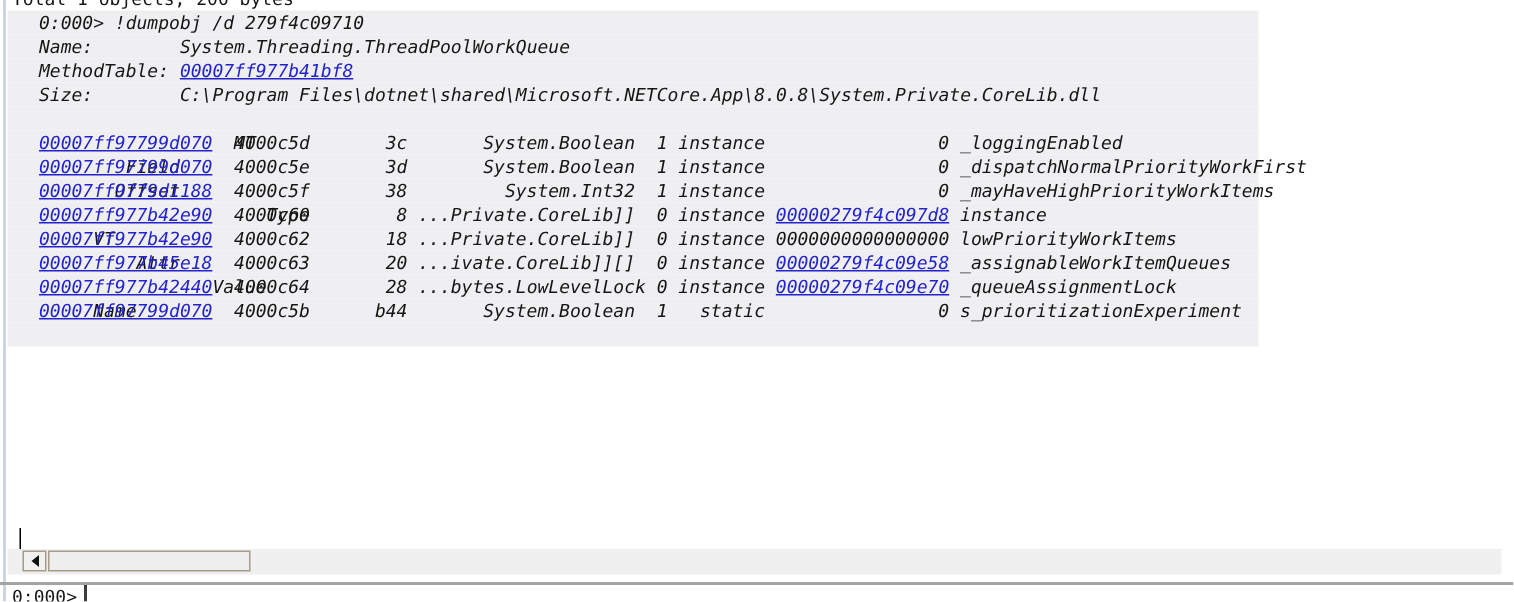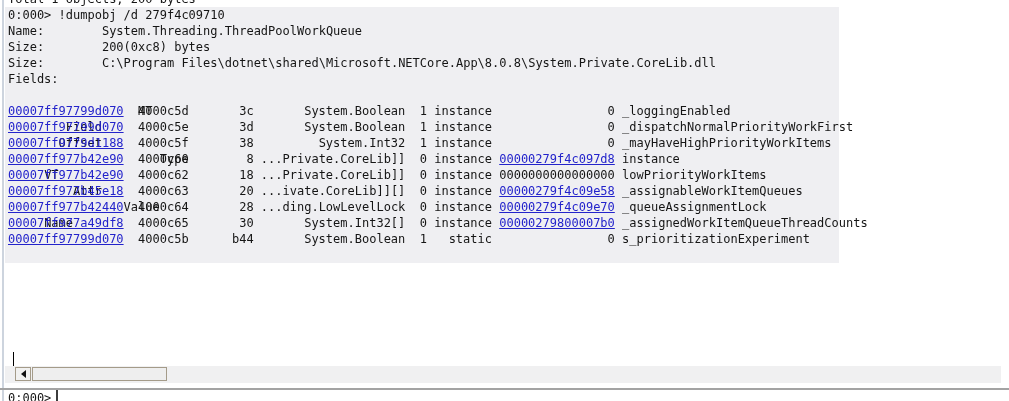--- a/index.html
+++ b/index.html
@@ -5,21 +5,21 @@
   html,body{margin:0;padding:0;}
   body{
     width:1009px;height:401px;overflow:hidden;position:relative;
     background:#ffffff;
     font-family:"DejaVu Sans Mono","Liberation Mono",monospace;
     color:var(--text,#151515);
   }
   #left-border{position:absolute;left:2px;top:0;width:2px;height:401px;background:var(--window_border,#cdd4de);}
   #output{position:absolute;left:8px;top:-9px;font-size:12px;}
   .line{height:16px;line-height:16px;white-space:pre;}
-  .sel{background:var(--selection,#efeff2);margin-left:-3px;padding-left:3px;width:834px;box-sizing:border-box;}
+  .sel{background:var(--selection,#efeff2);margin-left:-3px;padding-left:21px;width:834px;box-sizing:border-box;font-style:italic;}
   .link{color:var(--link,#2323cb);text-decoration:underline;cursor:pointer;}
   .c{display:inline-block;white-space:pre;vertical-align:top;}
   .c + .c{margin-left:1ch;}
   .right{text-align:right;}
   .w16{width:16ch;} .w8{width:8ch;} .w20{width:20ch;} .w2{width:2ch;}
   #caret{position:absolute;left:13px;top:352px;width:1px;height:14px;background:#000;}
   #hscroll{position:absolute;left:5px;top:366px;width:996px;height:17px;background:var(--scrollbar_track,#f0f0f1);}
   #scroll-left-btn{position:absolute;left:10px;top:1px;width:16px;height:14px;background:#f1f1f0;
     border:1px solid var(--scrollbar_border,#a49b89);box-sizing:border-box;
     display:flex;align-items:center;justify-content:center;}
@@ -35,44 +35,42 @@
 </head>
 <body>
 
 <div id="left-border"></div>
 
 <div id="output">
   <div class="line"><span>Total 1 objects, 200 bytes</span></div>
   <div class="line sel"><span>0:000&gt; !dumpobj /d 279f4c09710</span></div>
 
   <div class="line sel"><span>Name:        </span><span>System.Threading.ThreadPoolWorkQueue</span></div>
-  <div class="line sel"><span>Size:        </span><span>200(0xc8) bytes</span></div>
+  <div class="line sel"><span>MethodTable: </span><span class="link">00007ff977b41bf8</span></div>
   <div class="line sel"><span>Size:        </span><span>C:\Program Files\dotnet\shared\Microsoft.NETCore.App\8.0.8\System.Private.CoreLib.dll</span></div>
-  <div class="line sel"><span>Fields:</span></div>
 
   <div class="line sel">
     <span class="c w16 right">MT</span>
     <span class="c w8 right">Field</span>
     <span class="c w8 right">Offset</span>
     <span class="c w20 right">Type</span>
     <span class="c w2 right">VT</span>
     <span class="c w8 right">Attr</span>
     <span class="c w16 right">Value</span>
     <span class="c name">Name</span>
   </div>
 
   <div id="rows">
       <div class="line sel"><span class="c w16 right link">00007ff97799d070</span><span class="c w8 right">4000c5d</span><span class="c w8 right">3c</span><span class="c w20 right">System.Boolean</span><span class="c w2 right">1</span><span class="c w8 right">instance</span><span class="c w16 right">0</span><span class="c name">_loggingEnabled</span></div>
       <div class="line sel"><span class="c w16 right link">00007ff97799d070</span><span class="c w8 right">4000c5e</span><span class="c w8 right">3d</span><span class="c w20 right">System.Boolean</span><span class="c w2 right">1</span><span class="c w8 right">instance</span><span class="c w16 right">0</span><span class="c name">_dispatchNormalPriorityWorkFirst</span></div>
       <div class="line sel"><span class="c w16 right link">00007ff9779d1188</span><span class="c w8 right">4000c5f</span><span class="c w8 right">38</span><span class="c w20 right">System.Int32</span><span class="c w2 right">1</span><span class="c w8 right">instance</span><span class="c w16 right">0</span><span class="c name">_mayHaveHighPriorityWorkItems</span></div>
       <div class="line sel"><span class="c w16 right link">00007ff977b42e90</span><span class="c w8 right">4000c60</span><span class="c w8 right">8</span><span class="c w20 right">...Private.CoreLib]]</span><span class="c w2 right">0</span><span class="c w8 right">instance</span><span class="c w16 right link">00000279f4c097d8</span><span class="c name">instance</span></div>
       <div class="line sel"><span class="c w16 right link">00007ff977b42e90</span><span class="c w8 right">4000c62</span><span class="c w8 right">18</span><span class="c w20 right">...Private.CoreLib]]</span><span class="c w2 right">0</span><span class="c w8 right">instance</span><span class="c w16 right">0000000000000000</span><span class="c name">lowPriorityWorkItems</span></div>
       <div class="line sel"><span class="c w16 right link">00007ff977b45e18</span><span class="c w8 right">4000c63</span><span class="c w8 right">20</span><span class="c w20 right">...ivate.CoreLib]][]</span><span class="c w2 right">0</span><span class="c w8 right">instance</span><span class="c w16 right link">00000279f4c09e58</span><span class="c name">_assignableWorkItemQueues</span></div>
-      <div class="line sel"><span class="c w16 right link">00007ff977b42440</span><span class="c w8 right">4000c64</span><span class="c w8 right">28</span><span class="c w20 right">...ding.LowLevelLock</span><span class="c w2 right">0</span><span class="c w8 right">instance</span><span class="c w16 right link">00000279f4c09e70</span><span class="c name">_queueAssignmentLock</span></div>
-      <div class="line sel"><span class="c w16 right link">00007ff977a49df8</span><span class="c w8 right">4000c65</span><span class="c w8 right">30</span><span class="c w20 right">System.Int32[]</span><span class="c w2 right">0</span><span class="c w8 right">instance</span><span class="c w16 right link">00000279800007b0</span><span class="c name">_assignedWorkItemQueueThreadCounts</span></div>
+      <div class="line sel"><span class="c w16 right link">00007ff977b42440</span><span class="c w8 right">4000c64</span><span class="c w8 right">28</span><span class="c w20 right">...bytes.LowLevelLock</span><span class="c w2 right">0</span><span class="c w8 right">instance</span><span class="c w16 right link">00000279f4c09e70</span><span class="c name">_queueAssignmentLock</span></div>
       <div class="line sel"><span class="c w16 right link">00007ff97799d070</span><span class="c w8 right">4000c5b</span><span class="c w8 right">b44</span><span class="c w20 right">System.Boolean</span><span class="c w2 right">1</span><span class="c w8 right">static</span><span class="c w16 right">0</span><span class="c name">s_prioritizationExperiment</span></div>
     </div>
 
   <div class="line sel"></div>
 </div>
 
 <div id="caret"></div>
 
 <div id="hscroll">
   <div id="scroll-left-btn">

